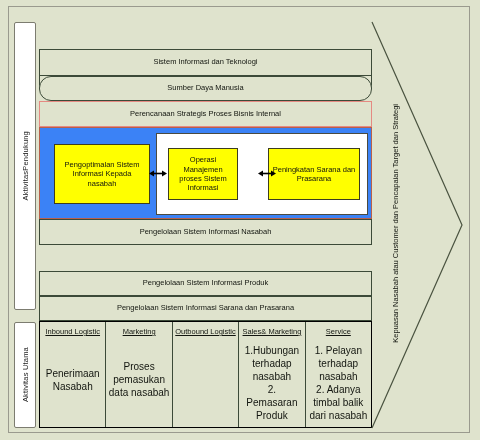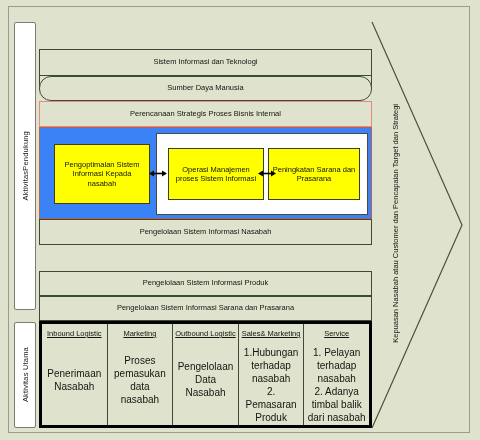--- a/index.html
+++ b/index.html
@@ -116,42 +116,42 @@
     justify-content: center;
     text-align: center;
     padding: 2px 3px;
   }
   .ybox .ytext {
     font-size: 7.5px;
     color: #12150f;
     line-height: 1.25;
   }
   #ybox-0 { left: 14px;  top: 16px; width: 96px; height: 60px; }
-  #ybox-1 { left: 128px; top: 20px; width: 96px; height: 52px; }
+  #ybox-1 { left: 128px; top: 20px; width: 70px; height: 52px; }
   #ybox-2 { left: 228px; top: 20px; width: 92px; height: 52px; }
 
   
   .arrow-dbl {
     position: absolute;
     top: 168px;
     width: 18px;
     height: 11px;
   }
   #arrow-0 { left: 149px; }
   #arrow-1 { left: 258px; }
 
   
   #prim-row {
     position: absolute;
     left: 39px;
     top: 321px;
     width: 333px;
     height: 107px;
     box-sizing: border-box;
-    border: 3px solid #000000;
+    border: 1px solid #000000;
     display: flex;
   }
   .prim-col {
     flex: 1 1 0;
     box-sizing: border-box;
     border-right: 1px solid #3c4a38;
     display: flex;
     flex-direction: column;
     align-items: center;
     padding: 5px 2px 4px;
@@ -269,21 +269,20 @@
     <div class="prim-col">
       <div class="prim-head">Inbound Logistic</div>
       <div class="prim-body">Penerimaan Nasabah</div>
     </div>
     <div class="prim-col">
       <div class="prim-head">Marketing</div>
       <div class="prim-body">Proses pemasukan data nasabah</div>
     </div>
     <div class="prim-col">
       <div class="prim-head">Outbound Logistic</div>
-      <div class="prim-body">Pengelolaan Data Nasabah</div>
     </div>
     <div class="prim-col tall-head">
       <div class="prim-head">Sales&amp; Marketing</div>
       <div class="prim-body">1.Hubungan terhadap nasabah
 2. Pemasaran Produk</div>
     </div>
     <div class="prim-col tall-head">
       <div class="prim-head">Service</div>
       <div class="prim-body">1. Pelayan terhadap nasabah
 2. Adanya timbal balik dari nasabah</div>

